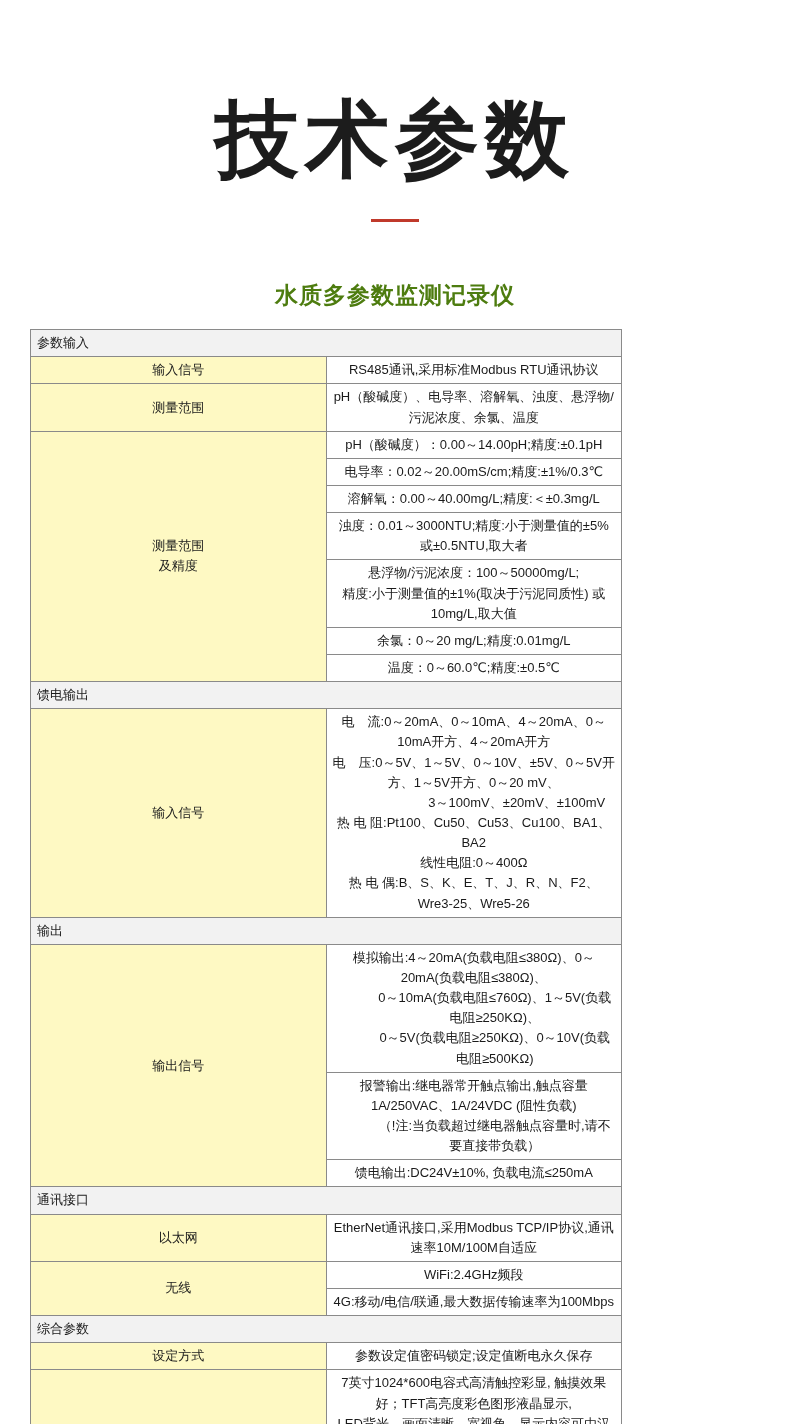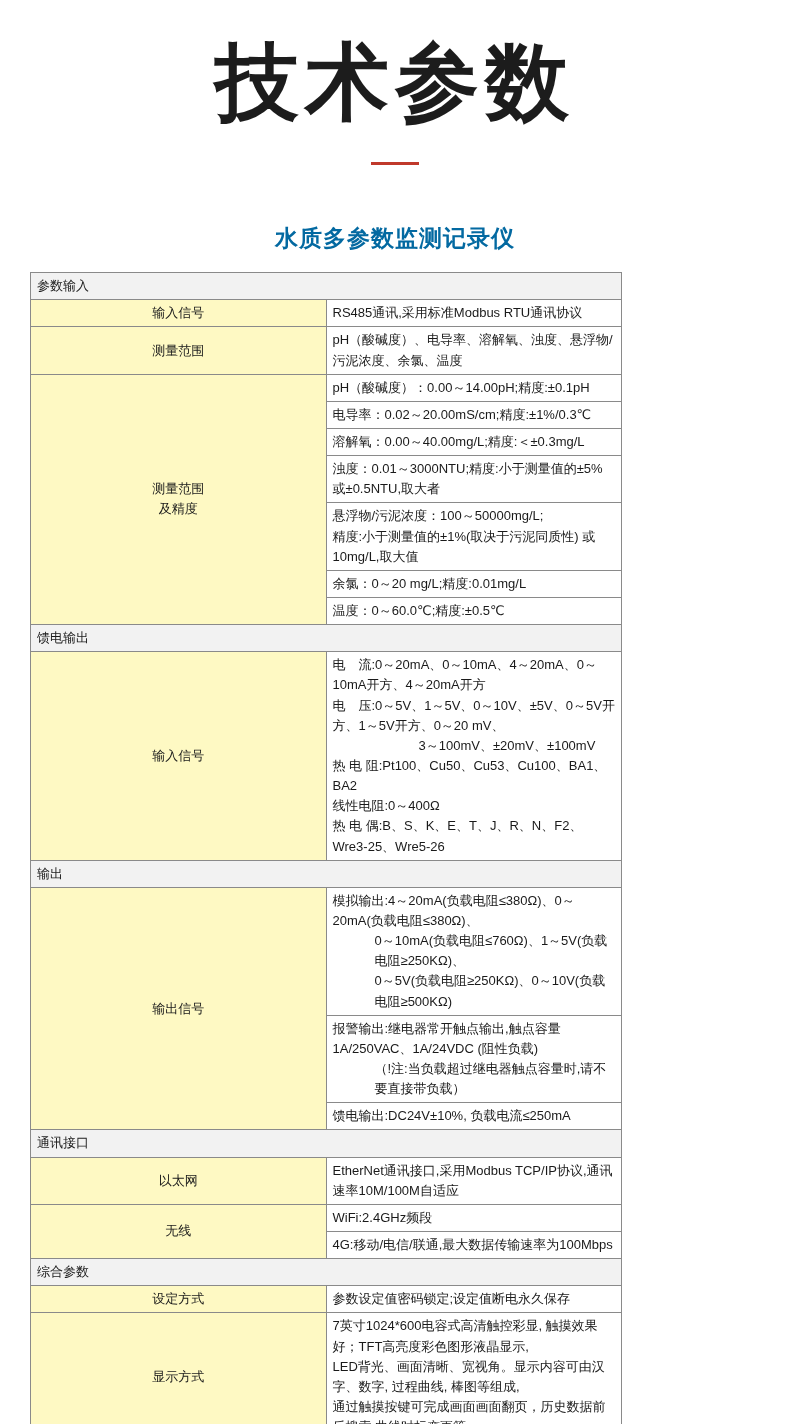--- a/index.html
+++ b/index.html
@@ -18,34 +18,34 @@
     box-sizing: border-box;
     padding: 0;
     position: relative;
   }
   .hero-title {
     text-align: center;
     font-size: 84px;
     font-weight: bold;
     letter-spacing: 6px;
     color: #1c1c1c;
-    padding-top: 38px;
+    padding-top: 95px;
     line-height: 1.05;
   }
   .hero-rule {
     width: 48px;
     height: 3px;
     background: #c0392b;
     margin: 36px auto 0 auto;
   }
   .subtitle {
     text-align: center;
     font-size: 23px;
     font-weight: bold;
-    color: #0369a1;
+    color: #4d7c0f;
     margin-top: 58px;
     margin-bottom: 18px;
     letter-spacing: 1px;
   }
   .spec-table-wrap {
     padding: 0 30px 30px 30px;
   }
   table.spec {
     width: 592px;
     border-collapse: collapse;
@@ -65,21 +65,21 @@
     background: #fef9c3;
     white-space: normal;
     font-size: 13px;
   }
   td.section {
     background: #f2f2f2;
     font-size: 13px;
     padding-left: 8px;
   }
   td.val {
-    text-align: left;
+    text-align: center;
     padding-left: 10px;
   }
   .indent1 { padding-left: 42px; display: block; }
   .indent2 { padding-left: 86px; display: block; }
   .line { display: block; }
 </style>
 </head>
 <body>
 
 <div class="page">

